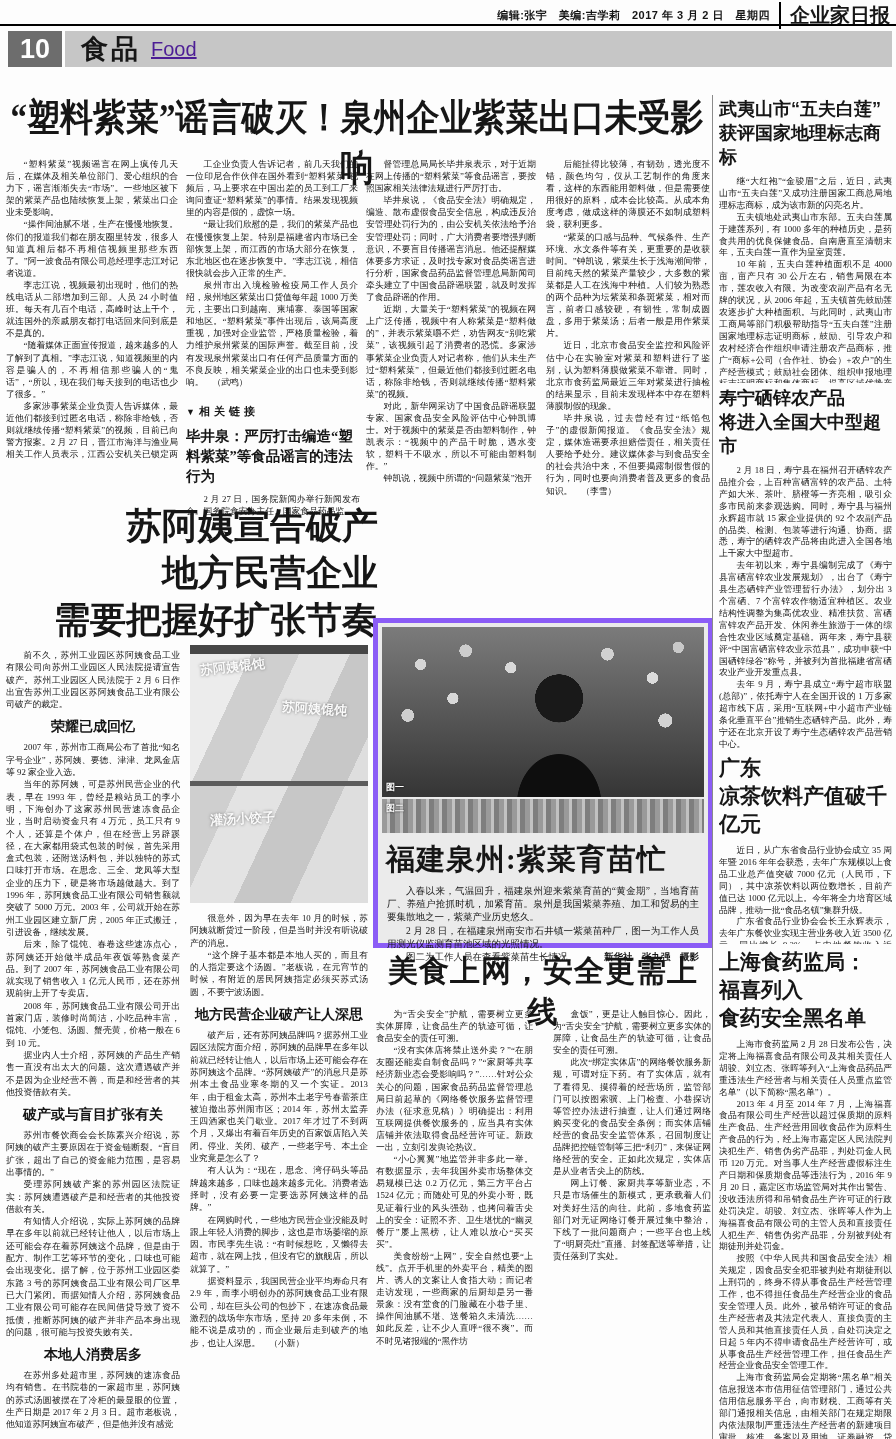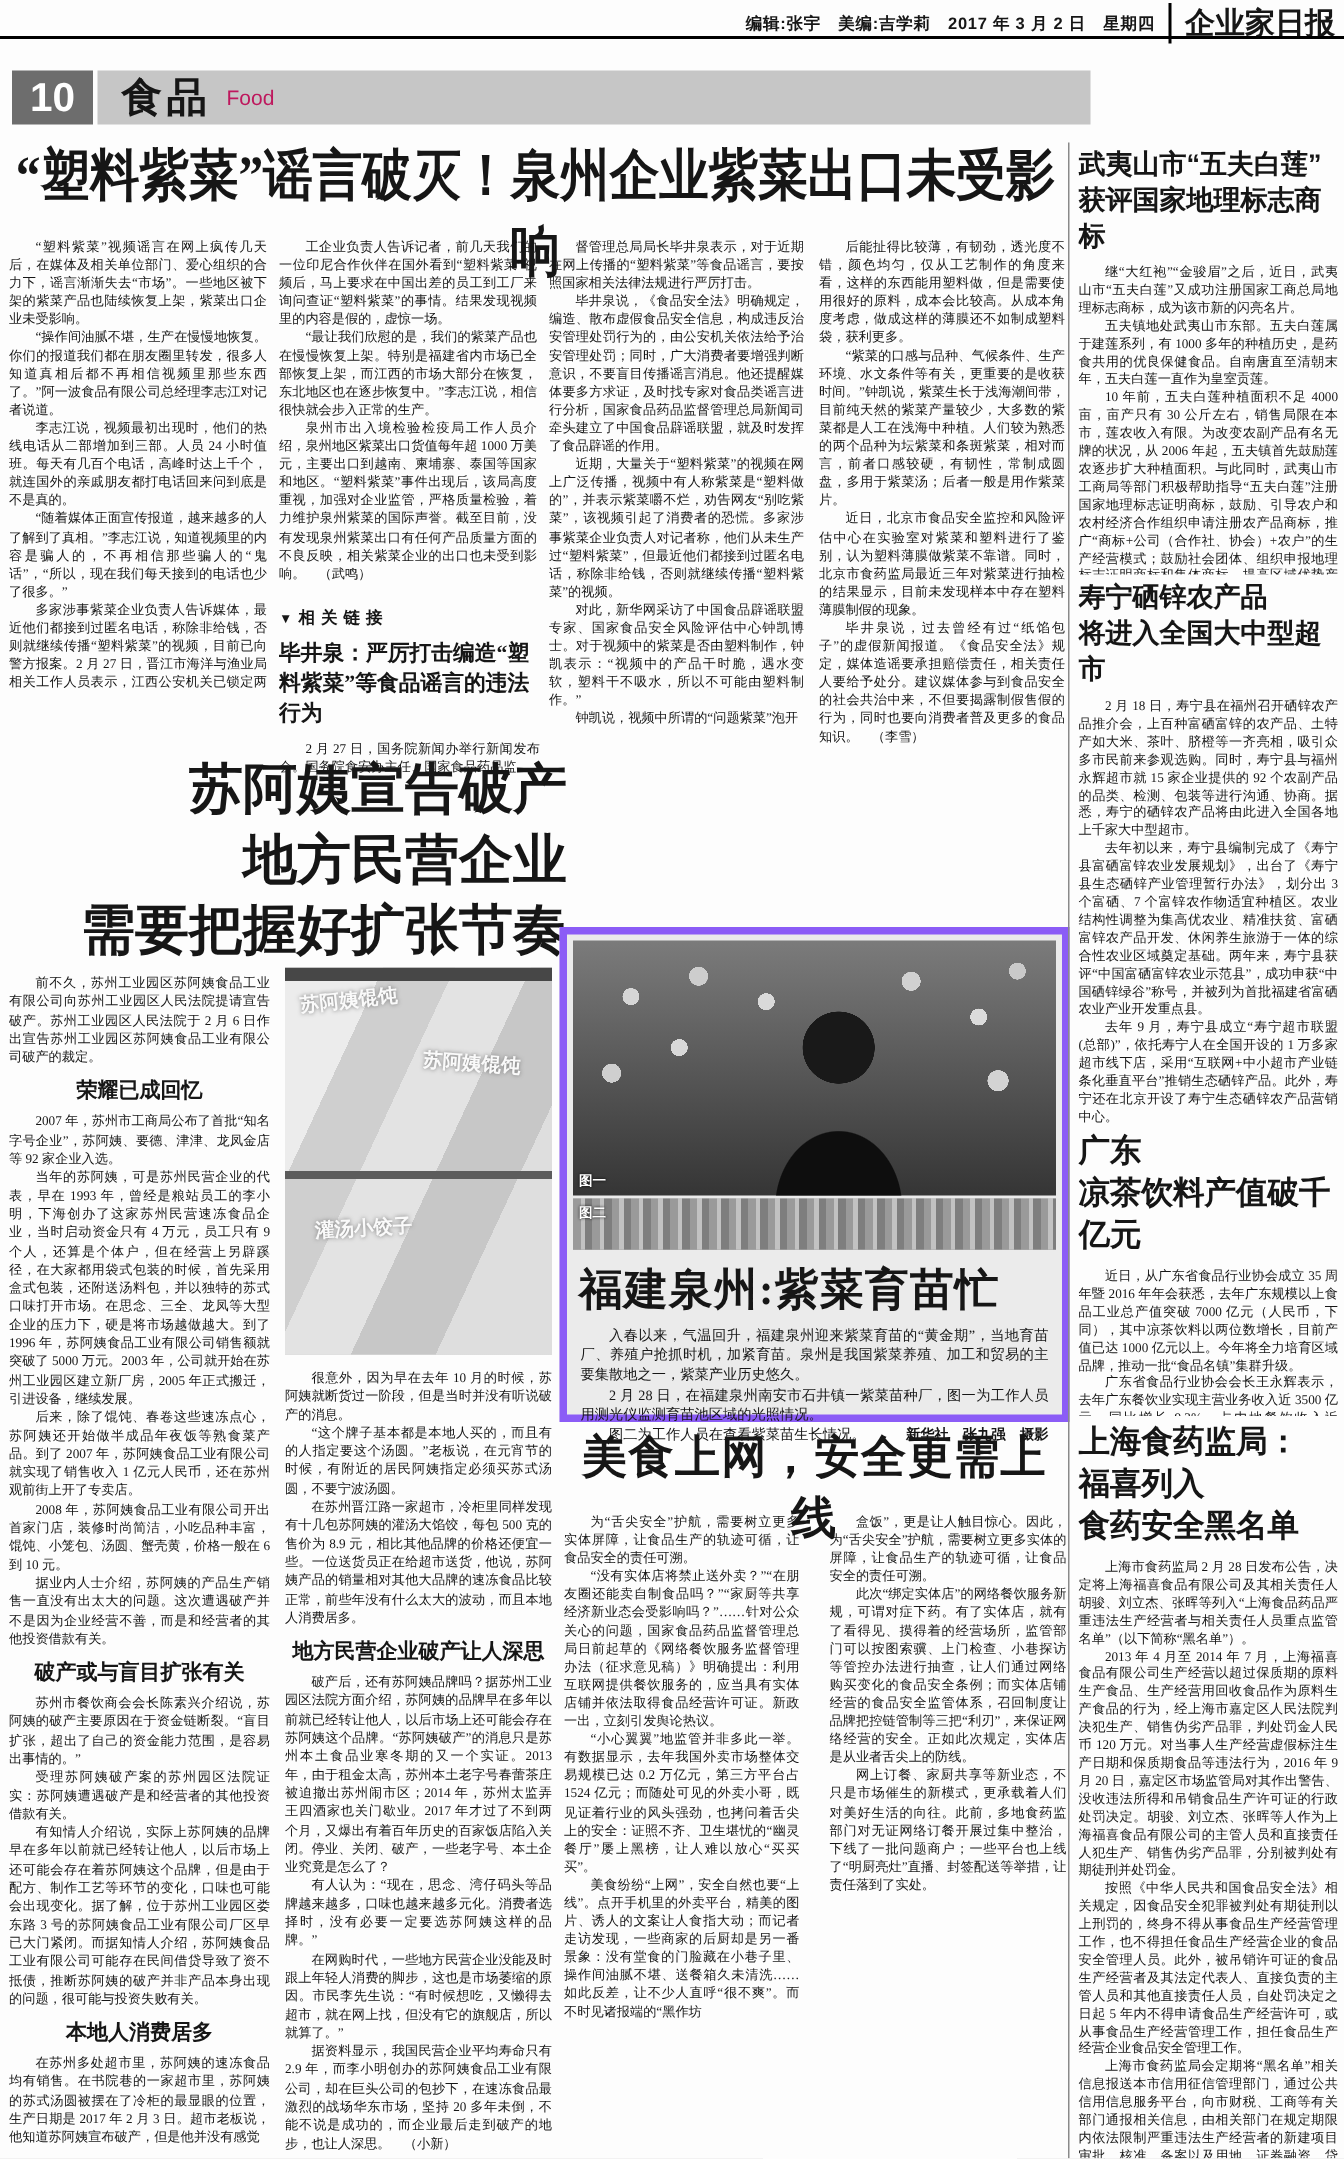--- a/index.html
+++ b/index.html
@@ -6,26 +6,26 @@
   .page{position:relative;width:896px;height:1439px;background:#fdfdfd;overflow:hidden;
         font-family:"Liberation Serif","DejaVu Serif",serif;color:#161616;margin:0 auto;}
   
   .mast{position:absolute;top:2px;right:6px;display:flex;align-items:center;
         font-family:"Liberation Sans","DejaVu Sans",sans-serif;}
   .mast .eds{font-size:11px;font-weight:bold;letter-spacing:.5px;}
   .papername{font-weight:bold;font-size:20px;border-left:2px solid #000;margin-left:9px;padding-left:9px;
              font-family:Liberation Mono, monospace;}
   .toprule{position:absolute;top:24px;left:0;width:896px;height:2px;background:#000;}
   
-  .banner{position:absolute;top:31px;left:8px;width:719px;height:36px;display:flex;margin-top:16px;}
+  .banner{position:absolute;top:31px;left:8px;width:884px;height:36px;display:flex;}
   .pageno{width:54px;background:#6d6d6d;color:#fff;font:bold 27px "Liberation Sans","DejaVu Sans",sans-serif;
           display:flex;align-items:center;justify-content:center;}
   .band{flex:1;background:#c6c6c6;margin-left:3px;display:flex;align-items:center;padding-left:16px;}
   .sec-cn{font:bold 27px "Liberation Sans","DejaVu Sans",sans-serif;letter-spacing:3px;}
-  .sec-en{font-size:14px;color:#be185d;margin-left:10px;font-family:"Liberation Sans","DejaVu Sans",sans-serif;}
+  .sec-en{font-size:20px;color:#4c1d95;margin-left:10px;font-family:"Liberation Sans","DejaVu Sans",sans-serif;text-decoration:underline;}
   
   .main-hl{position:absolute;top:98px;left:0;width:714px;margin:0;text-align:center;
            font-size:33px;font-weight:900;letter-spacing:0;transform:scaleY(1.12);}
   
   .flow .p{margin:0;text-indent:2em;text-align:justify;}
   .flow .h{font:bold 14px "Liberation Sans","DejaVu Sans",sans-serif;text-align:center;
            text-indent:0;margin:8px 0 5px;}
   .mcol{position:absolute;font-size:8.8px;line-height:12.1px;overflow:hidden;}
   .mcol1{left:6px;top:158px;width:172px;height:302px;}
   .mcol2{left:186px;top:158px;width:172px;height:244px;}
@@ -180,21 +180,20 @@
 
   <div class="sucol sucol2 flow">
     <div class="su-photo">
       <span class="pk pk1">苏阿姨馄饨</span>
       <span class="pk pk2">苏阿姨馄饨</span>
       <span class="pk pk3">灌汤小饺子</span>
     </div>
     <div class="flow">
         <p class="p">很意外，因为早在去年 10 月的时候，苏阿姨就断货过一阶段，但是当时并没有听说破产的消息。</p>
         <p class="p">“这个牌子基本都是本地人买的，而且有的人指定要这个汤圆。”老板说，在元宵节的时候，有附近的居民阿姨指定必须买苏式汤圆，不要宁波汤圆。</p>
-        <p class="p">在苏州晋江路一家超市，冷柜里同样发现有十几包苏阿姨的灌汤大馅饺，每包 500 克的售价为 8.9 元，相比其他品牌的价格还便宜一些。一位送货员正在给超市送货，他说，苏阿姨产品的销量相对其他大品牌的速冻食品比较正常，前些年没有什么太大的波动，而且本地人消费居多。</p>
         <p class="h">地方民营企业破产让人深思</p>
         <p class="p">破产后，还有苏阿姨品牌吗？据苏州工业园区法院方面介绍，苏阿姨的品牌早在多年以前就已经转让他人，以后市场上还可能会存在苏阿姨这个品牌。“苏阿姨破产”的消息只是苏州本土食品业寒冬期的又一个实证。2013 年，由于租金太高，苏州本土老字号春蕾茶庄被迫撤出苏州闹市区；2014 年，苏州太监弄王四酒家也关门歇业。2017 年才过了不到两个月，又爆出有着百年历史的百家饭店陷入关闭。停业、关闭、破产，一些老字号、本土企业究竟是怎么了？</p>
         <p class="p">有人认为：“现在，思念、湾仔码头等品牌越来越多，口味也越来越多元化。消费者选择时，没有必要一定要选苏阿姨这样的品牌。”</p>
         <p class="p">在网购时代，一些地方民营企业没能及时跟上年轻人消费的脚步，这也是市场萎缩的原因。市民李先生说：“有时候想吃，又懒得去超市，就在网上找，但没有它的旗舰店，所以就算了。”</p>
         <p class="p">据资料显示，我国民营企业平均寿命只有 2.9 年，而李小明创办的苏阿姨食品工业有限公司，却在巨头公司的包抄下，在速冻食品最激烈的战场华东市场，坚持 20 多年未倒，不能不说是成功的，而企业最后走到破产的地步，也让人深思。　（小新）</p>
       </div>
   </div>
 
   <div class="qzbox">
     <div class="qz-ph1">

